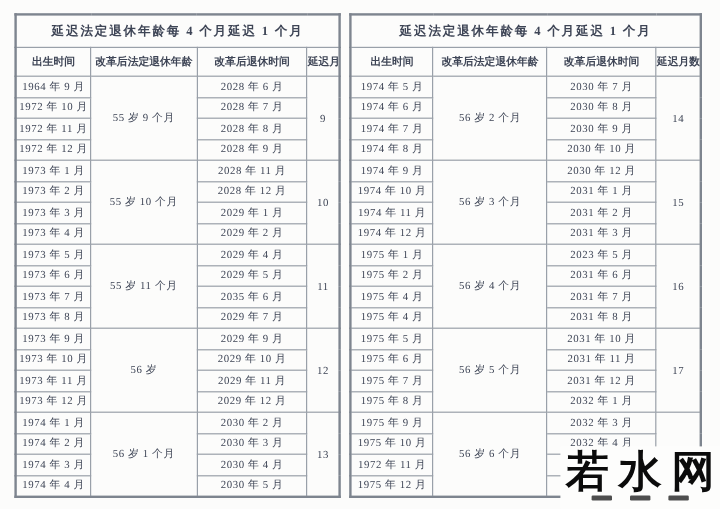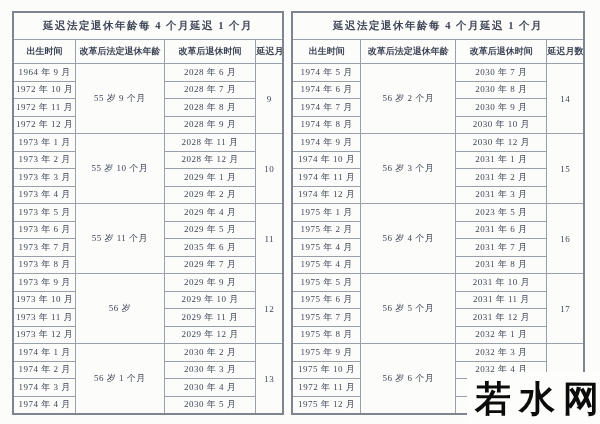--- a/index.html
+++ b/index.html
@@ -47,21 +47,21 @@
   td {
     height:16.5px;
     font-size:9px;
     letter-spacing:0.5px;
   }
   .watermark {
     position:absolute;
     right:0; bottom:0;
     width:133px; height:52px;
     background:#fdfdfc;
-    display:flex; 
+    display:flex; flex-direction:column;
     align-items:center; justify-content:flex-start;
     padding-top:2px;
     box-sizing:border-box;
   }
   .wm-chars {
     font-family:"Liberation Sans", sans-serif;
     font-weight:900;
     font-size:36px;
     line-height:38px;
     letter-spacing:8px;

